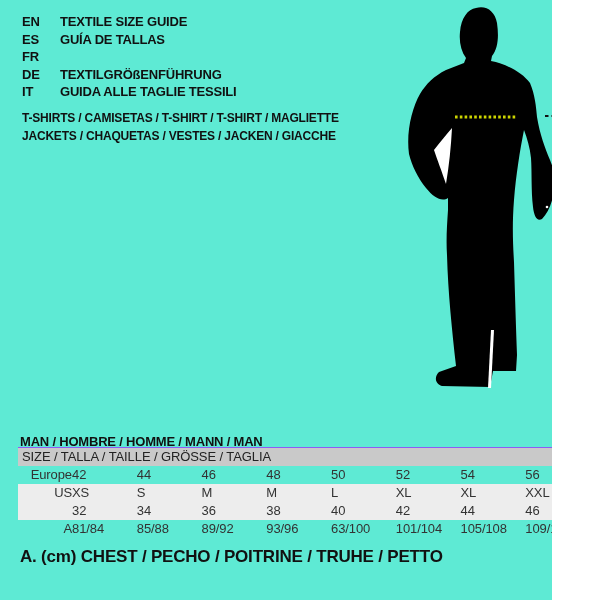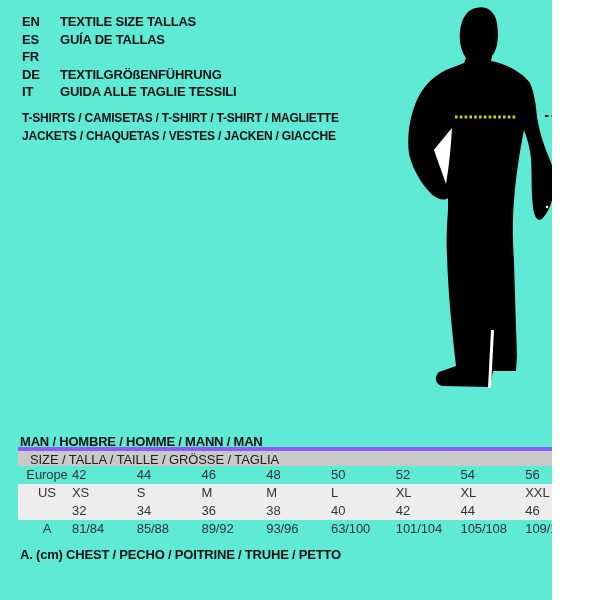--- a/index.html
+++ b/index.html
@@ -24,44 +24,44 @@
   }
   .section-title {
     position:absolute; left:20px; top:418px;
     font-size:13px; font-weight:bold; letter-spacing:-0.2px;margin-top:16px;
   }
   .size-table {
     position:absolute; left:18px; top:447px; width:572px;
     font-size:13px; color:#333; letter-spacing:-0.1px;
   }
   .size-table .thead {
-    background:#c9c9c9; border-top:4px solid #8b5cf6; box-sizing:border-box;
-    height:19px; line-height:18px; padding-left:12px; color:#222;
+    background:#c9c9c9; border-top:1px solid #8b5cf6; box-sizing:border-box;
+    height:19px; line-height:18px; padding-left:4px; color:#222;
   }
   .trow {
     display:grid; grid-template-columns:54px repeat(8, 1fr);
     height:18px; line-height:18px;
   }
   .trow.striped { background:#ededed; }
-  .tlabel { padding-left:4px; text-align:center; }
+  .tlabel { padding-left:4px; text-align:right; }
   .tcell { }
   .footnote {
     position:absolute; left:20px; top:547px;
-    font-size:13px; font-weight:bold; letter-spacing:-0.2px;
+    font-size:17px; font-weight:bold; letter-spacing:-0.2px;
   }
 </style>
 </head>
 <body>
 
 <div class="page">
 
   <div class="lang-list">
     <div class="lang-row">
       <span class="lang-code">EN</span>
-      <span class="lang-label">TEXTILE SIZE TALLAS</span>
+      <span class="lang-label">TEXTILE SIZE GUIDE</span>
     </div>
     <div class="lang-row">
       <span class="lang-code">ES</span>
       <span class="lang-label">GUÍA DE TALLAS</span>
     </div>
     <div class="lang-row">
       <span class="lang-code">FR</span>
     </div>
     <div class="lang-row">
       <span class="lang-code">DE</span>

